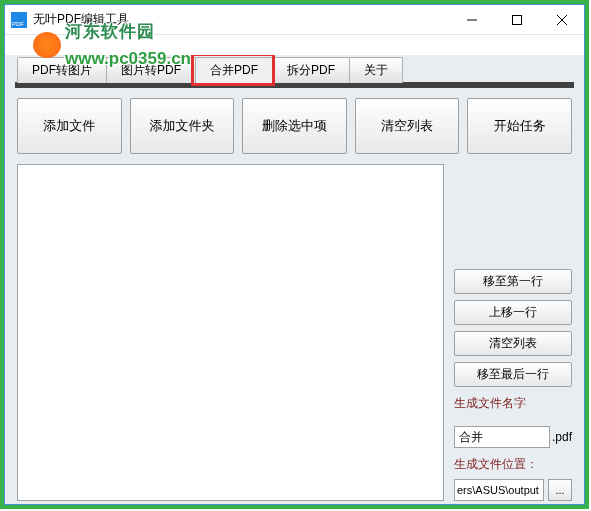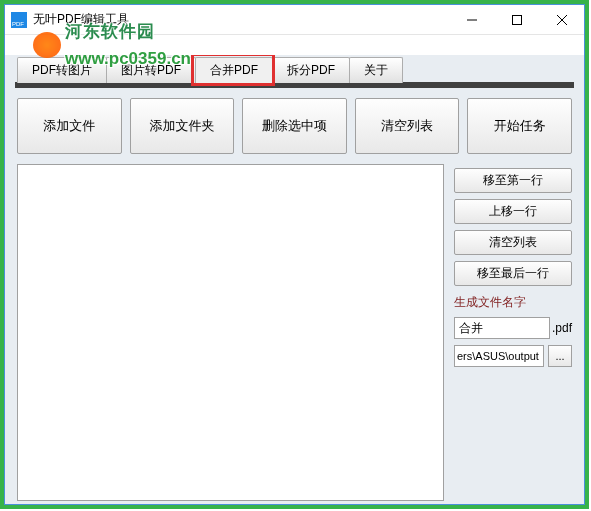--- a/index.html
+++ b/index.html
@@ -24,24 +24,24 @@
 .tab.active { background: #f0f0f0; z-index: 3; }
 .red-box { position: absolute; border: 3px solid #e03030; top: -2px; left: 186px; width: 84px; height: 33px; z-index: 5; pointer-events: none; }
 
 .tab-panel { border-top: 6px solid #404040; margin: 0 10px 8px 10px; padding: 10px 0 0 0; height: calc(100% - 30px); display: flex; flex-direction: column; position: relative; top: -1px; }
 
 .action-row { display: flex; gap: 8px; padding: 0 2px 10px 2px; }
 .big-btn { flex: 1; height: 56px; background: linear-gradient(#fefefe,#e8e8e8); border: 1px solid #a0a0a0; font-size: 13px; display: flex; align-items: center; justify-content: center; cursor: default; border-radius: 2px; }
 
 .mid-row { display: flex; gap: 10px; flex: 1; padding: 0 2px; min-height: 0; }
 .list-box { flex: 1; background: #fff; border: 1px solid #a0a0a0; }
-.side-col { width: 118px; display: flex; flex-direction: column; gap: 6px; padding-top: 4px; }
+.side-col { width: 118px; display: flex; flex-direction: column; gap: 6px; padding-top: 4px; justify-content: flex-end; }
 .side-btn { height: 25px; background: linear-gradient(#fefefe,#e8e8e8); border: 1px solid #a0a0a0; font-size: 12px; display: flex; align-items: center; justify-content: center; cursor: default; border-radius: 2px; }
 .side-label { font-size: 12px; margin-top: 2px; color: #7f1d1d; }
-.name-row { display: flex; align-items: center; gap: 2px; }
+.name-row { display: flex; align-items: center; gap: 2px; margin-top: 8px; }
 .name-row input { flex: 1; height: 22px; border: 1px solid #a0a0a0; font-size: 12px; padding: 0 4px; width: 70px; }
 .ext { font-size: 12px; }
 .loc-row { display: flex; gap: 4px; }
 .loc-row input { flex: 1; height: 22px; border: 1px solid #a0a0a0; font-size: 11px; padding: 0 2px; width: 70px; }
 .browse-btn { width: 24px; height: 22px; background: linear-gradient(#fefefe,#e8e8e8); border: 1px solid #a0a0a0; font-size: 11px; display: flex; align-items: center; justify-content: center; cursor: default; }
 
 .watermark { position: absolute; top: 18px; left: 28px; z-index: 20; display: flex; align-items: center; pointer-events: none; opacity: 0.9; }
 .wm-logo { width: 28px; height: 26px; background: radial-gradient(circle,#ff7b00,#ff5500); border-radius: 50% 50% 50% 50%; position: relative; margin-right: 4px; }
 .wm-text-col { display: flex; flex-direction: column; line-height: 1; }
 .wm-cn { font-size: 17px; font-weight: bold; color: #15803d; text-shadow: 1px 1px 0 #fff, -1px -1px 0 #fff, 1px -1px 0 #fff, -1px 1px 0 #fff; letter-spacing: 1px; }
@@ -113,20 +113,21 @@
           <div class="side-btn">上移一行</div>
           <div class="side-btn">清空列表</div>
           <div class="side-btn">移至最后一行</div>
 
           <div class="side-label">生成文件名字</div>
           <div class="name-row">
             <input type="text" value="合并" style="">
             <span class="ext">.pdf</span>
           </div>
 
+          <div class="side-label">生成文件位置：</div>
           <div class="loc-row">
             <input type="text" value="ers\ASUS\output" style="">
             <div class="browse-btn">...</div>
           </div>
         </div>
       </div>
 
     </div>
 
   </div>

